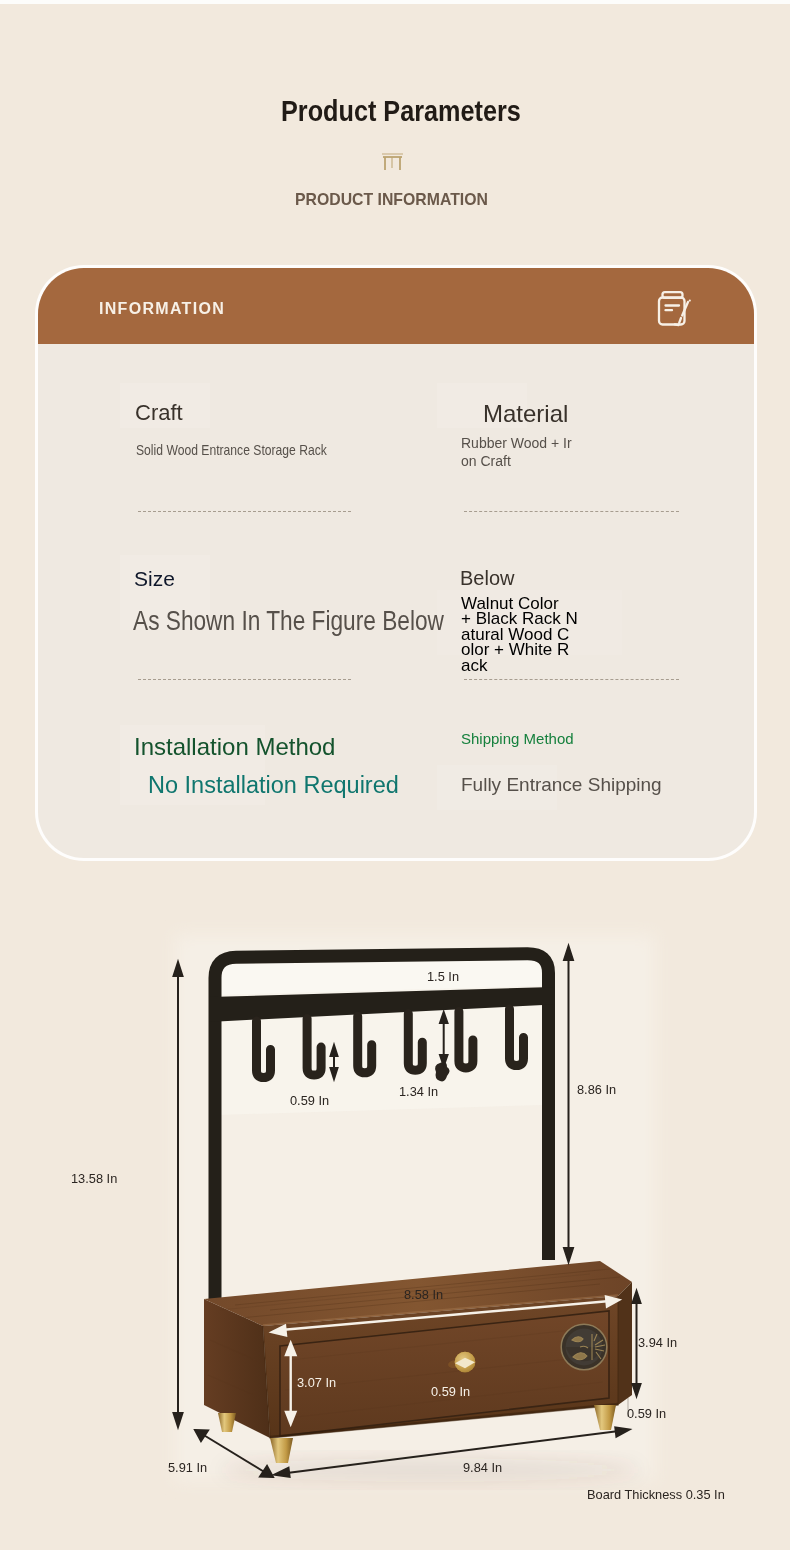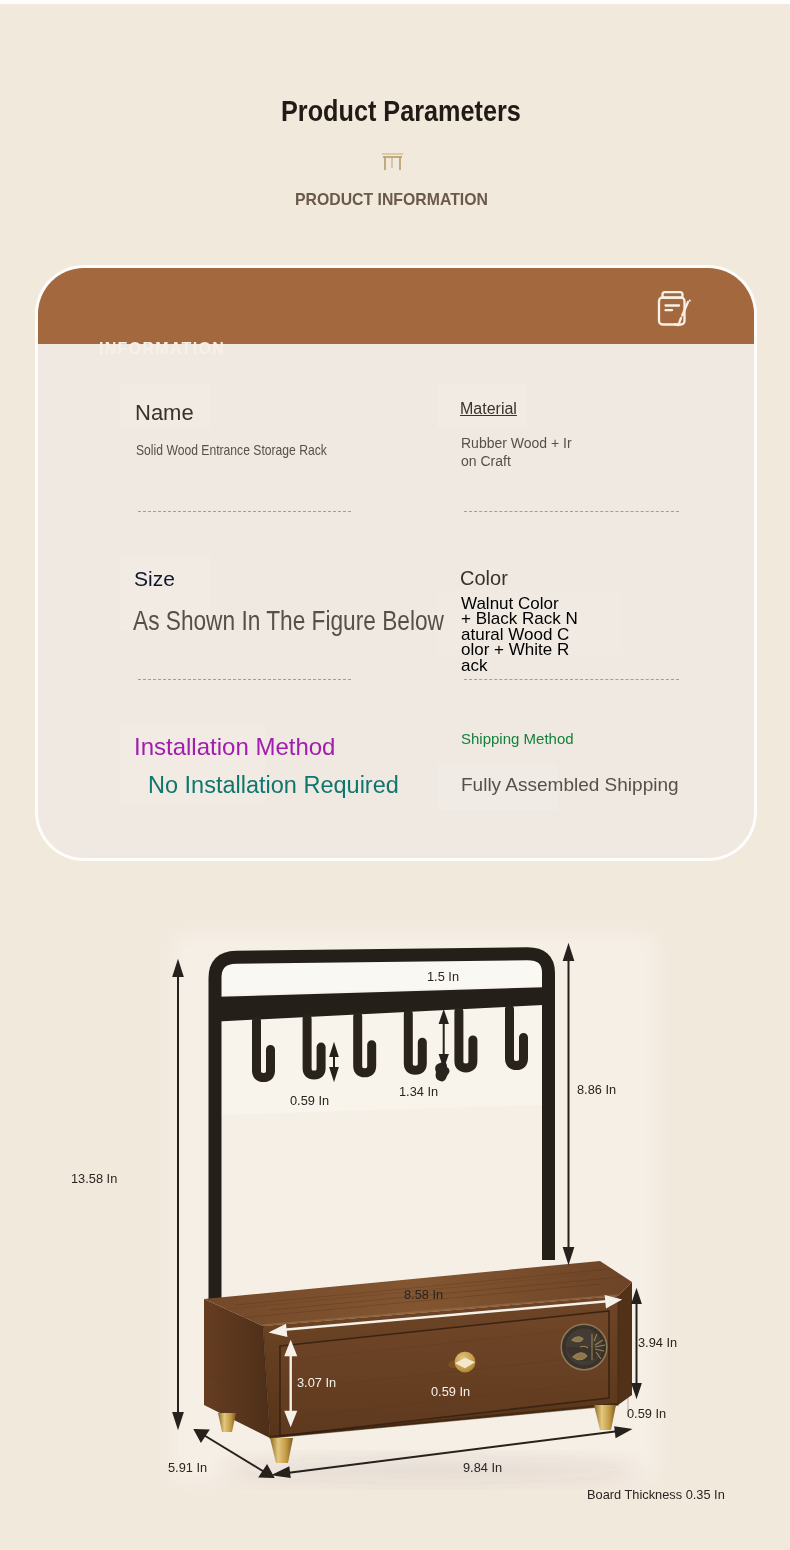--- a/index.html
+++ b/index.html
@@ -22,21 +22,21 @@
     <path d="M20 9 L20 22" stroke-opacity="0.9"></path>
   </g>
 </svg>
 
 <div class="abs" style="left:295px;top:190px;font-size:17px;font-weight:bold;color:#6b594a;transform:scaleX(0.93);transform-origin:0 0;white-space:nowrap;">PRODUCT INFORMATION</div>
 
 <div class="abs" style="left:38px;top:268px;width:716px;height:590px;background:#efe9e1;border-radius:46px;box-shadow:0 0 0 3px rgba(255,255,255,0.9);"></div>
 
 <div class="abs" style="left:38px;top:268px;width:716px;height:76px;background:#a4683e;border-radius:46px 46px 0 0;"></div>
 
-<div class="abs" style="left:99px;top:300px;font-size:16px;font-weight:bold;letter-spacing:1.3px;color:#f7f0e6;margin-top:40px;">INFORMATION</div>
+<div class="abs" style="left:99px;top:300px;font-size:16px;font-weight:bold;letter-spacing:1.3px;color:#f7f0e6;">INFORMATION</div>
 
 <svg class="abs" style="left:655px;top:291px;" width="38" height="38" viewBox="0 0 38 38">
   <g stroke="#f7f0e6" fill="none" stroke-width="2.3" stroke-linecap="round" stroke-linejoin="round">
     <rect x="4" y="6.5" width="25.5" height="27" rx="3.5"></rect>
     <rect x="7.5" y="1.2" width="20" height="5.6" rx="2.4"></rect>
     <path d="M10.5 14.5 L24 14.5"></path>
     <path d="M10.5 19.2 L17 19.2"></path>
     <path d="M33 11 L27.2 24.5"></path>
     <path d="M26 27 L24.2 31.8"></path>
     <path d="M19.8 33.4 L23.4 34"></path>
@@ -44,51 +44,51 @@
   </g>
 </svg>
 
 <div class="abs" style="left:120px;top:383px;width:90px;height:45px;background:rgba(255,255,255,0.13);"></div>
 <div class="abs" style="left:437px;top:383px;width:90px;height:45px;background:rgba(255,255,255,0.12);"></div>
 <div class="abs" style="left:120px;top:555px;width:90px;height:75px;background:rgba(255,255,255,0.12);"></div>
 <div class="abs" style="left:437px;top:590px;width:185px;height:65px;background:rgba(255,255,255,0.07);"></div>
 <div class="abs" style="left:120px;top:725px;width:145px;height:80px;background:rgba(255,255,255,0.12);"></div>
 <div class="abs" style="left:437px;top:765px;width:120px;height:45px;background:rgba(255,255,255,0.10);"></div>
 
-<div class="abs" style="left:135px;top:400px;font-size:22px;color:#39322b;">Name</div>
+<div class="abs" style="left:135px;top:400px;font-size:22px;color:#39322b;">Craft</div>
 
 <div class="abs" style="left:136px;top:441px;font-size:15px;color:#56504a;transform:scaleX(0.81);transform-origin:0 0;white-space:nowrap;">Solid Wood Entrance Storage Rack</div>
 
 <div class="abs" style="left:138px;top:511px;width:213px;border-top:1.5px dashed #a79d90;"></div>
 
-<div class="abs" style="left:460px;top:400px;font-size:16px;color:#39322b;text-decoration:underline;">Material</div>
+<div class="abs" style="left:483px;top:400px;font-size:24px;color:#39322b;">Material</div>
 
 <div class="abs" style="left:461px;top:435px;font-size:14px;line-height:17.5px;color:#56504a;">Rubber Wood + Ir<br>on Craft</div>
 
 <div class="abs" style="left:464px;top:511px;width:215px;border-top:1.5px dashed #a79d90;"></div>
 
 <div class="abs" style="left:134px;top:567px;font-size:21px;color:#0f172a;">Size</div>
 
 <div class="abs" style="left:133px;top:605px;font-size:28px;color:#56504a;transform:scaleX(0.81);transform-origin:0 0;white-space:nowrap;">As Shown In The Figure Below</div>
 
 <div class="abs" style="left:138px;top:679px;width:213px;border-top:1.5px dashed #a79d90;"></div>
 
-<div class="abs" style="left:460px;top:567px;font-size:20px;color:#39322b;">Color</div>
+<div class="abs" style="left:460px;top:567px;font-size:20px;color:#39322b;">Below</div>
 
 <div class="abs" style="left:461px;top:596px;font-size:17px;line-height:15.4px;color:#000000;">Walnut Color<br>+ Black Rack N<br>atural Wood C<br>olor + White R<br>ack</div>
 
 <div class="abs" style="left:464px;top:679px;width:215px;border-top:1.5px dashed #a79d90;"></div>
 
-<div class="abs" style="left:134px;top:733px;font-size:24px;color:#a21caf;">Installation Method</div>
+<div class="abs" style="left:134px;top:733px;font-size:24px;color:#14532d;">Installation Method</div>
 
 <div class="abs" style="left:148px;top:772px;font-size:23.5px;color:#0f766e;">No Installation Required</div>
 
 <div class="abs" style="left:461px;top:730px;font-size:15px;color:#15803d;">Shipping Method</div>
 
-<div class="abs" style="left:461px;top:774px;font-size:19px;color:#56504a;">Fully Assembled Shipping</div>
+<div class="abs" style="left:461px;top:774px;font-size:19px;color:#56504a;">Fully Entrance Shipping</div>
 
 <svg class="abs" style="left:0;top:920px;" width="790" height="600" viewBox="0 0 790 600">
   <defs>
     <linearGradient id="woodTop" x1="0" y1="0" x2="1" y2="0">
       <stop offset="0" stop-color="#73492a"></stop>
         <stop offset="0.5" stop-color="#835631"></stop>
         <stop offset="1" stop-color="#6d4427"></stop>
     </linearGradient>
     <linearGradient id="woodFront" x1="0" y1="0" x2="0" y2="1">
       <stop offset="0" stop-color="#6f4627"></stop>

